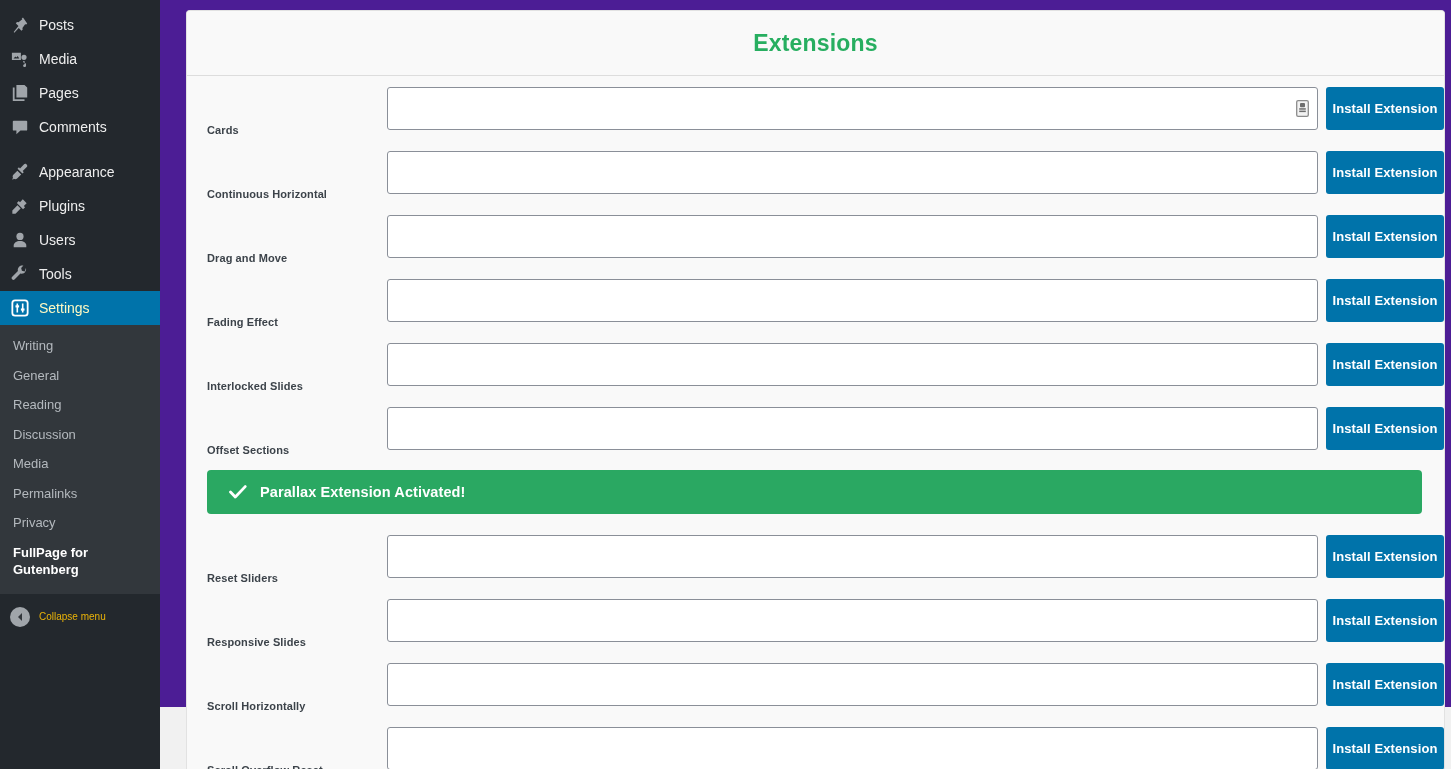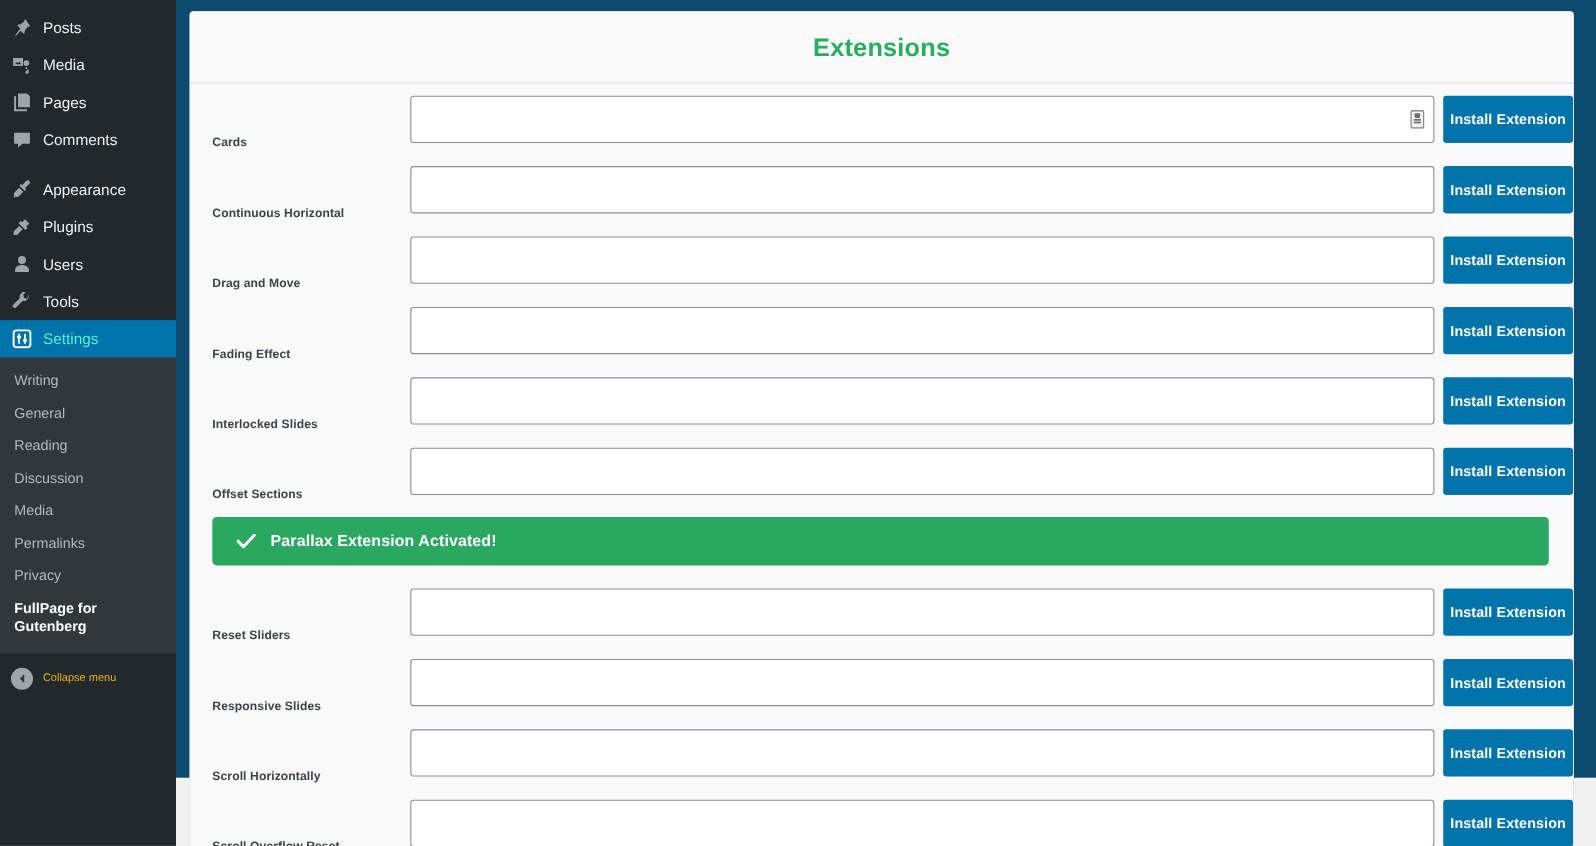--- a/index.html
+++ b/index.html
@@ -35,21 +35,21 @@
     margin-right: 9px;
     display: flex; align-items: center; justify-content: center;
     color: #a0a5aa;
   }
   .menu-item .mi-icon svg { display: block; }
   .menu-item .mi-label { line-height: 1; font-size: 14px; text-align: center; }
   .menu-sep { height: 11px; }
 
   .menu-item.active {
     background: #0073aa;
-    color: #5eead4;
+    color: #fef9c3;
   }
   .menu-item.active .mi-icon { color: #ffffff; }
   .menu-item.active .mi-label { font-weight: 400; }
   .menu-item.active::after {
     content: "";
     position: absolute;
     right: -8px; top: 50%;
     margin-top: -8px;
     border-style: solid;
     border-width: 8px 0 8px 8px;
@@ -91,23 +91,23 @@
     display: flex; align-items: center; justify-content: center;
     color: #32373c;
     font-size: 9px;
   }
   .collapse-icon svg { display: block; }
 
   
   .main {
     flex: 1 1 auto;
     position: relative;
-    background: #0c4a6e;
+    background: #4c1d95;
     height: 707px;
-    padding: 10px 2px 0 12px;
+    padding: 10px 2px 0 26px;
   }
   .panel {
     position: relative;
     width: 1259px;
     height: 790px;
     background: #f9f9f9;
     border-radius: 4px;
     border: 1px solid #e2e2e2;
     border-bottom: none;
     overflow: hidden;

